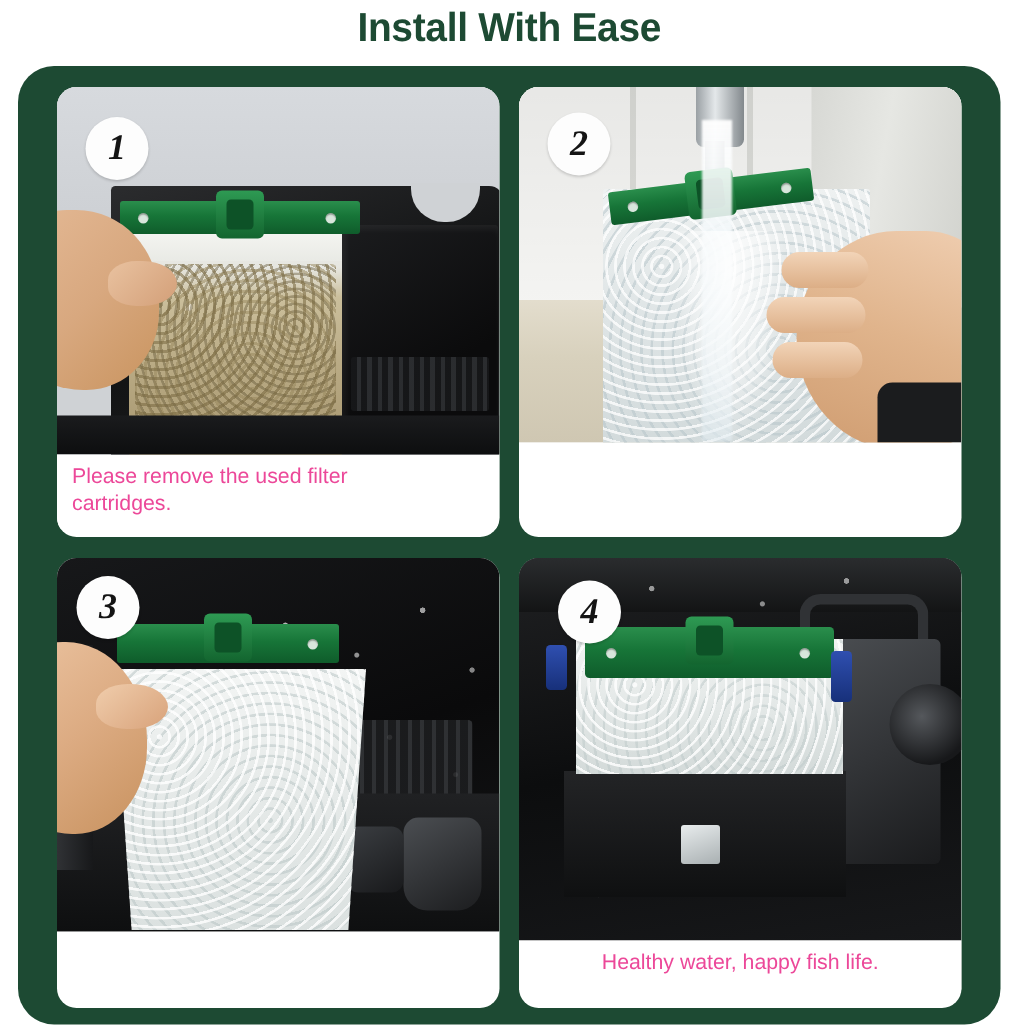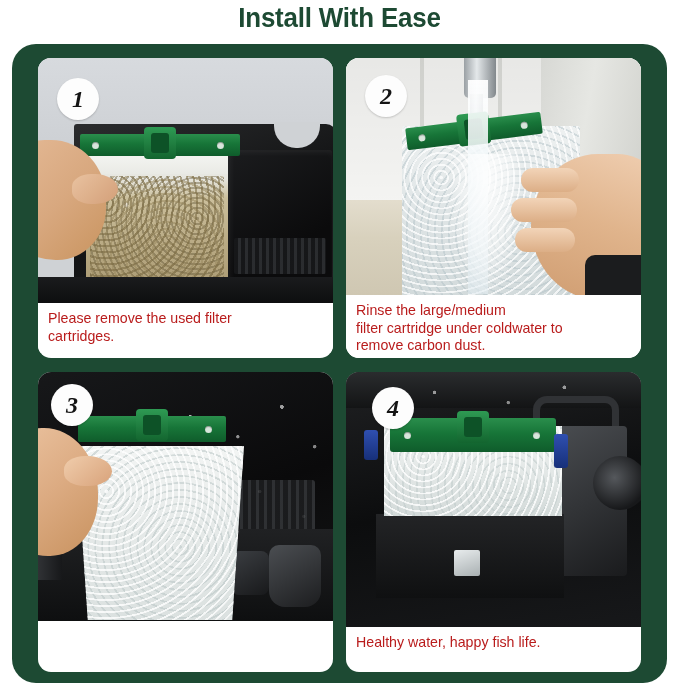--- a/index.html
+++ b/index.html
@@ -44,27 +44,27 @@
     position: relative;
     background: #ffffff;
     border-radius: 13px;
     overflow: hidden;
     display: flex; flex-direction: column;
   }
   .photo { position: relative; width: 100%; flex: 1 1 auto; overflow: hidden; }
   .caption {
     flex: 0 0 auto;
     background: #ffffff;
-    color: #b91c1c;
+    color: #ec4899;
     font-size: 14.2px;
     line-height: 17.5px;
     padding: 7px 10px 8px 10px;
     white-space: pre-line;
   }
-  .caption.center { text-align: left; }
+  .caption.center { text-align: center; }
 
   
   .c1 .photo { height: 245px; flex: none; }
   .c2 .photo { height: 237px; flex: none; }
   .c3 .photo { height: 249px; flex: none; }
   .c4 .photo { height: 255px; flex: none; }
 
   
   .badge {
     position: absolute;
@@ -405,23 +405,20 @@
           <div class="p2-stream"></div>
           <div class="p2-splash"></div>
           <div class="p2-hand">
             <span class="finger f1"></span>
             <span class="finger f2"></span>
             <span class="finger f3"></span>
           </div>
           <div class="p2-dark"></div>
           <div class="badge b2">2</div>
         </div>
-        <div class="caption">Rinse the large/medium
-filter cartridge under coldwater to
-remove carbon dust.</div>
       </div>
 
       <div class="card c3">
         <div class="photo">
           <div class="p3-bg"></div>
           <div class="p3-drops"></div>
           <div class="p3-grill"></div>
           <div class="p3-base"></div>
           <div class="p3-knob"></div>
           <div class="p3-knob2"></div>

